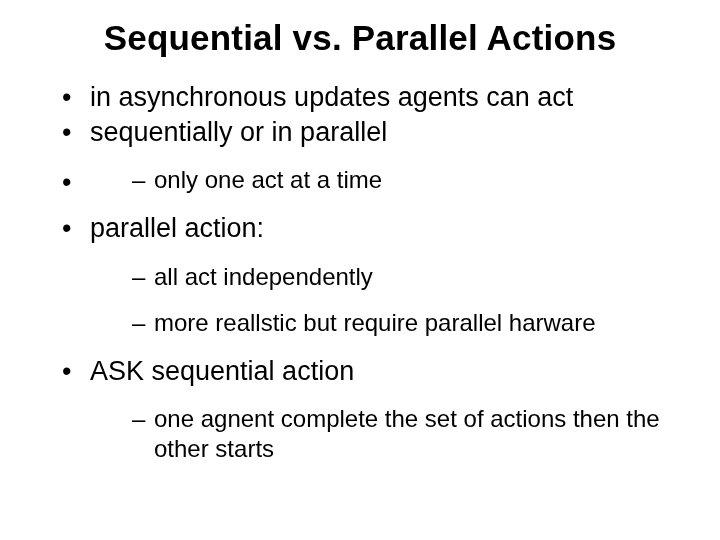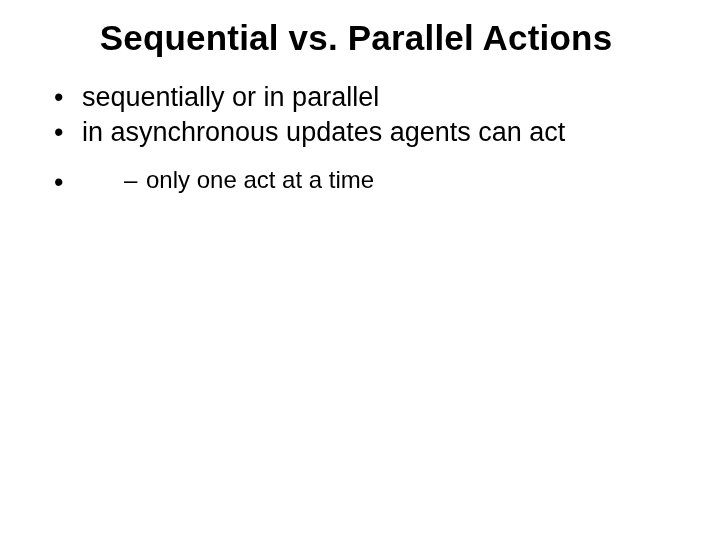--- a/index.html
+++ b/index.html
@@ -8,21 +8,21 @@
     width: 720px;
     height: 540px;
     background: #ffffff;
     font-family: Verdana, Tahoma, Arial, sans-serif;
     color: #000;
   }
   .slide {
     box-sizing: border-box;
     width: 720px;
     height: 540px;
-    padding: 18px 40px 20px 32px;
+    padding: 18px 40px 20px 40px;
   }
   .title {
     font-family: Arial, sans-serif;
     font-size: 35px;
     font-weight: bold;
     text-align: center;
     margin: 0 0 22px 0;
     letter-spacing: 0.2px;
   }
   ul.level1 {
@@ -64,21 +64,32 @@
     font-size: 24px;
   }
 </style>
 </head>
 <body>
 
 <div class="slide">
   <h1 class="title">Sequential vs. Parallel Actions</h1>
 
   <ul class="level1">
+    <li><span>in asynchronous updates agents can act</span></li>
     <li><span>sequentially or in parallel</span></li>
-    <li><span>in asynchronous updates agents can act</span></li>
     <li>
       <ul class="level2">
         <li><span>only one act at a time</span></li>
+      </ul>
+    </li>
+    <li><span>parallel action:</span>
+      <ul class="level2">
+        <li><span>all act independently</span></li>
+        <li><span>more reallstic but require parallel harware</span></li>
+      </ul>
+    </li>
+    <li><span>ASK sequential action</span>
+      <ul class="level2">
+        <li><span>one agnent complete the set of actions then the other starts</span></li>
       </ul>
     </li>
   </ul>
 </div>
 
 </body></html>

